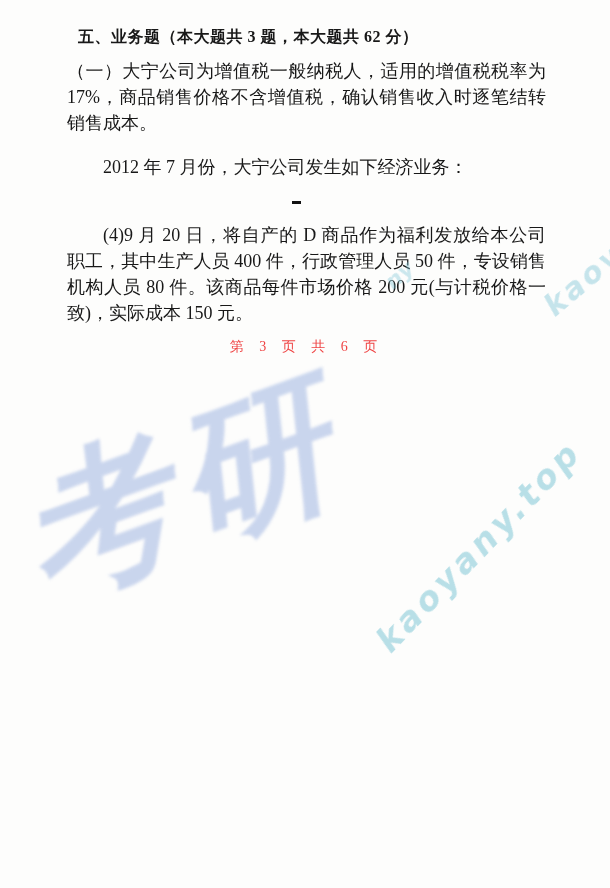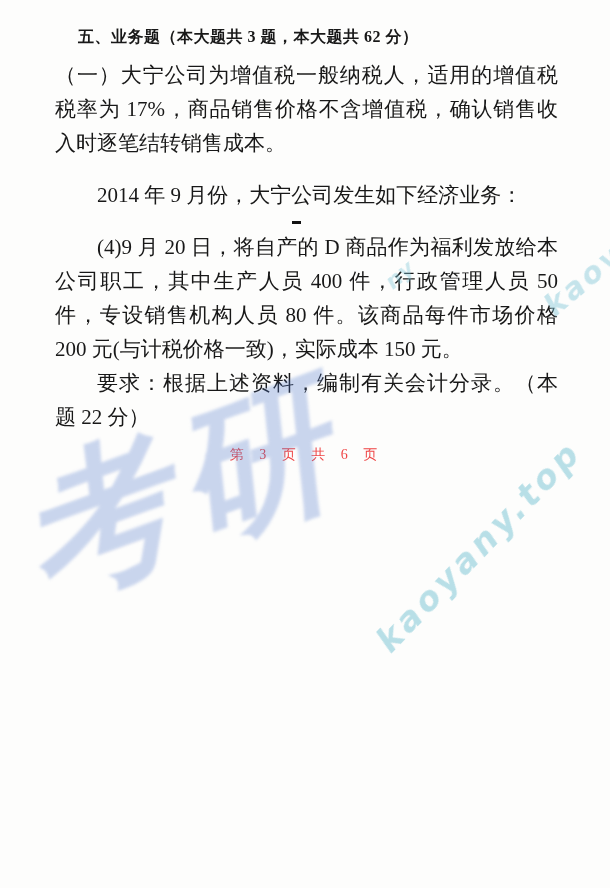--- a/index.html
+++ b/index.html
@@ -11,23 +11,23 @@
     font-family:"Liberation Serif","DejaVu Serif",serif;
     color:#181818;
     box-sizing:border-box;
     padding:24px 52px 0 55px;
   }
   .title{
     font-size:16px;line-height:26px;font-weight:bold;
     padding-left:23px;letter-spacing:0.5px;
   }
   .para{
-    font-size:21px;line-height:34px;
+    font-size:18px;line-height:26px;
     text-align:justify;
-    margin:0;
+    margin:12px;
   }
   .intro{margin-top:8px;}
   .dateline{margin-top:18px;text-indent:2em;}
   .sep-line{height:18px;line-height:18px;text-align:center;}
   .sep-dash{
     display:inline-block;width:9px;height:3px;background:#111;
     vertical-align:middle;margin-left:-20px;
   }
   .item{text-indent:2em;}
   .item + .item{margin-top:26px;}
@@ -74,29 +74,28 @@
 </style>
 </head>
 <body>
 
 <div class="page">
 
   <div class="title">五、业务题（本大题共 3 题，本大题共 62 分）</div>
 
   <p class="para intro">（一）大宁公司为增值税一般纳税人，适用的增值税税率为 17%，商品销售价格不含增值税，确认销售收入时逐笔结转销售成本。</p>
 
-  <p class="para dateline">2014 年 9 月份，大宁公司发生如下经济业务：</p>
+  <p class="para dateline">2012 年 7 月份，大宁公司发生如下经济业务：</p>
 
   <div class="sep-line">
     <span class="sep-dash"></span>
   </div>
 
   <p class="para item">(4)9 月 20 日，将自产的 D 商品作为福利发放给本公司职工，其中生产人员 400 件，行政管理人员 50 件，专设销售机构人员 80 件。该商品每件市场价格 200 元(与计税价格一致)，实际成本 150 元。</p>
 
-  <p class="para req">要求：根据上述资料，编制有关会计分录。（本题 22 分）</p>
 
   <div class="footer">第 3 页 共 6 页</div>
 
   <div class="wm wm-big">考研</div>
   <div class="wm wm-site wm-site-1">kaoyany.top</div>
   <div class="wm wm-site wm-site-2">kaoyany.top</div>
   <div class="wm wm-site wm-site-3">ny</div>
 
 </div>
 

